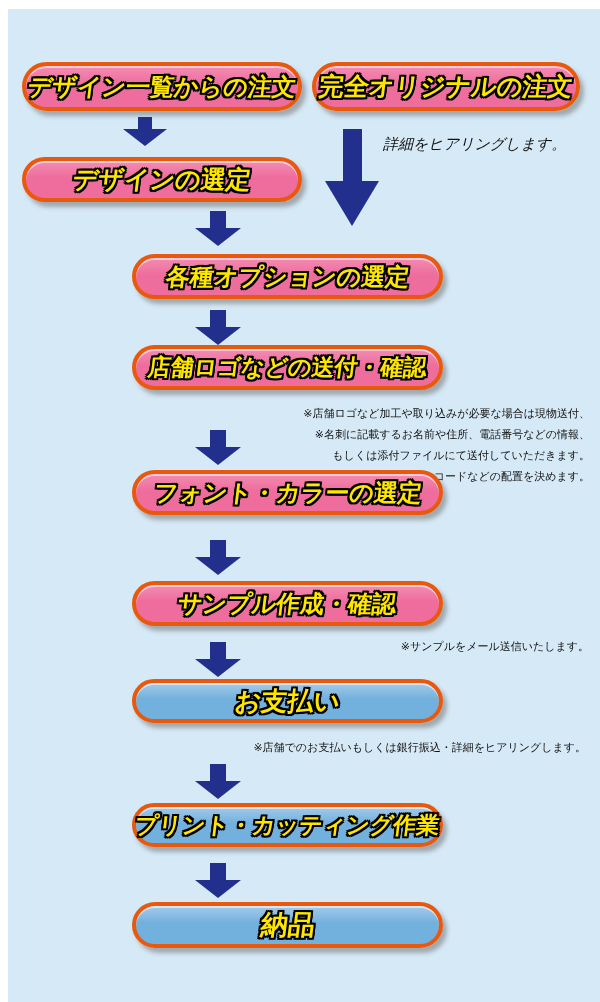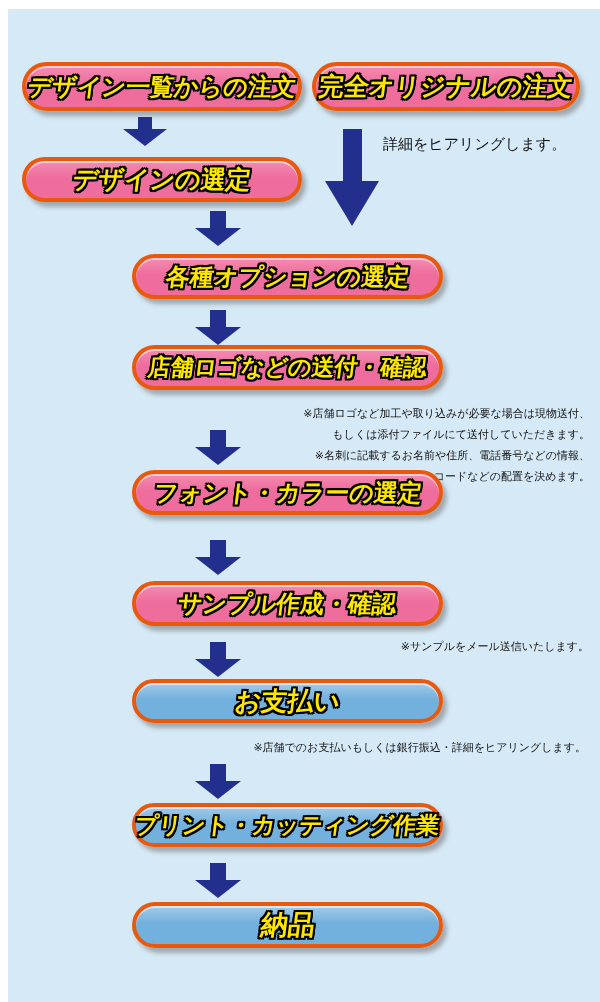--- a/index.html
+++ b/index.html
@@ -58,21 +58,21 @@
 
   <div class="arrow" style="left:123px; top:117px;">
     <div class="stem" style="width:14px; height:12px;"></div>
     <div class="head" style="border-width:17px 22px 0 22px;"></div>
   </div>
 
   <div class="arrow" style="left:325px; top:129px;">
     <div class="stem" style="width:19px; height:52px;"></div>
     <div class="head" style="border-width:45px 27px 0 27px;"></div>
   </div>
-  <div class="note left" style="left:383px; top:133px;">詳細をヒアリングします。</div>
+  <div class="note left" style="left:383px; top:133px;font-style:italic;">詳細をヒアリングします。</div>
 
   <div class="btn pink" style="left:22px; top:157px; width:280px; height:45px;">
     <span class="btxt" style="font-size:25px;">デザインの選定</span>
   </div>
 
   <div class="arrow" style="left:195px; top:211px;">
     <div class="stem" style="width:16px; height:17px;"></div>
     <div class="head" style="border-width:18px 23px 0 23px;"></div>
   </div>
 
@@ -83,22 +83,22 @@
   <div class="arrow" style="left:195px; top:310px;">
     <div class="stem" style="width:16px; height:17px;"></div>
     <div class="head" style="border-width:18px 23px 0 23px;"></div>
   </div>
 
   <div class="btn pink" style="left:132px; top:345px; width:311px; height:45px;">
     <span class="btxt" style="font-size:23px;">店舗ロゴなどの送付・確認</span>
   </div>
   <div class="note" style="right:10px; top:403px;">
     <div>※店舗ロゴなど加工や取り込みが必要な場合は現物送付、</div>
+    <div>※名刺に記載するお名前や住所、電話番号などの情報、</div>
     <div>もしくは添付ファイルにて送付していただきます。</div>
-    <div>※名刺に記載するお名前や住所、電話番号などの情報、</div>
     <div>QR コードなどの配置を決めます。</div>
   </div>
 
   <div class="arrow" style="left:195px; top:430px;">
     <div class="stem" style="width:16px; height:17px;"></div>
     <div class="head" style="border-width:18px 23px 0 23px;"></div>
   </div>
 
   <div class="btn pink" style="left:132px; top:470px; width:311px; height:45px;">
     <span class="btxt" style="font-size:24px;">フォント・カラーの選定</span>

